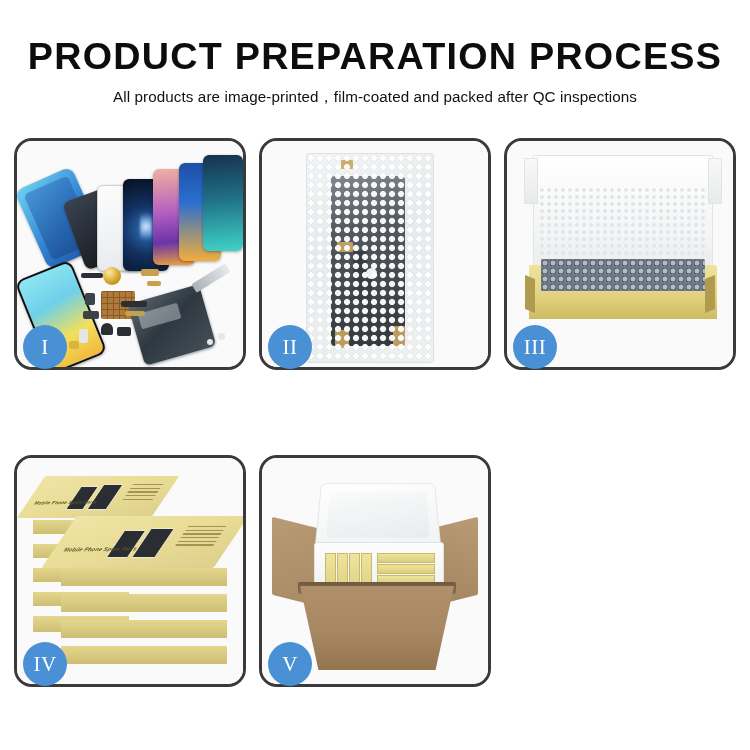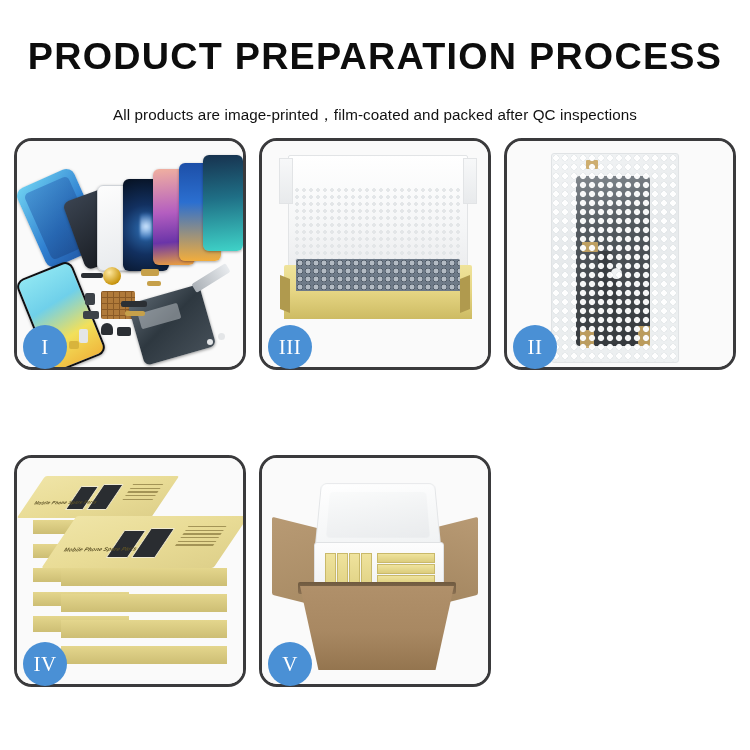--- a/index.html
+++ b/index.html
@@ -11,21 +11,21 @@
   .page{width:750px;height:561px;position:relative;border-radius:6px;}
 
   
   .header{text-align:center;padding-top:38px;}
   .title{
     font-size:37px;font-weight:600;color:#0d0d0d;
     letter-spacing:1.2px;line-height:1.05;
     transform:scaleX(1.02);
   }
   .subtitle{
-    font-size:15.2px;color:#111;margin-top:28px;letter-spacing:.1px;
+    font-size:15.2px;color:#111;margin-top:10px;letter-spacing:.1px;
   }
 
   
   .grid{
     position:absolute;left:14px;top:138px;width:722px;
     display:grid;grid-template-columns:repeat(3,232px);
     grid-template-rows:232px 232px;
     column-gap:13px;row-gap:85px;
   }
   .panel{
@@ -241,47 +241,47 @@
         <div class="part" style="left:104px;top:160px;width:26px;height:6px;"></div>
         <div class="part gold" style="left:108px;top:170px;width:20px;height:5px;"></div>
         <div class="part wht" style="right:18px;top:192px;width:7px;height:7px;border-radius:50%;"></div>
         <div class="part wht" style="right:30px;top:198px;width:6px;height:6px;border-radius:50%;"></div>
         <div class="part" style="left:52px;top:200px;width:10px;height:8px;background:#d8b43c;"></div>
       </div>
       <div class="badge">I</div>
     </div>
 
     <div class="panel">
-      <div class="clip p3">
-        <div class="box3-lid"></div>
-        <div class="foam"></div>
-        <div class="tray"></div>
-        <div class="bubble-fill"></div>
-        <div class="tray-front"></div>
-        <div class="tray-cap-l"></div>
-        <div class="tray-cap-r"></div>
-      </div>
-      <div class="badge">III</div>
-    </div>
-
-    <div class="panel">
       <div class="clip p2">
         <div class="bag">
           <div class="inner-part">
             <div class="flex-strip"></div>
           </div>
           <div class="white-dot"></div>
           <div class="tape" style="left:34px;top:6px;width:12px;height:9px;"></div>
           <div class="tape" style="left:30px;top:88px;width:16px;height:10px;"></div>
           <div class="tape" style="left:28px;top:176px;width:14px;height:18px;"></div>
           <div class="tape" style="left:86px;top:172px;width:12px;height:20px;"></div>
           <div class="bubbles"></div>
         </div>
       </div>
       <div class="badge">II</div>
+    </div>
+
+    <div class="panel">
+      <div class="clip p3">
+        <div class="box3-lid"></div>
+        <div class="foam"></div>
+        <div class="tray"></div>
+        <div class="bubble-fill"></div>
+        <div class="tray-front"></div>
+        <div class="tray-cap-l"></div>
+        <div class="tray-cap-r"></div>
+      </div>
+      <div class="badge">III</div>
     </div>
 
     <div class="panel">
       <div class="clip p4">
         <div class="stackwrap">
 
           <div class="kside" style="left:16px;top:62px;width:96px;height:14px;"></div>
           <div class="kside" style="left:16px;top:86px;width:96px;height:14px;"></div>
           <div class="kside" style="left:16px;top:110px;width:96px;height:14px;"></div>
           <div class="kside" style="left:16px;top:134px;width:96px;height:14px;"></div>

